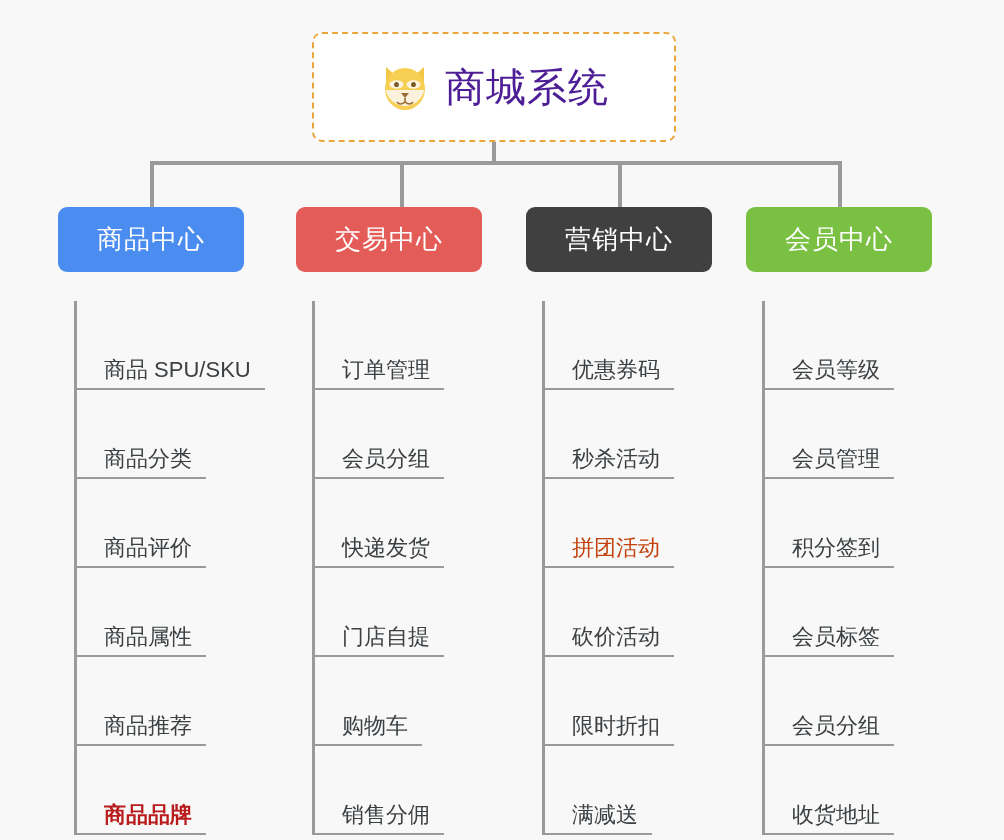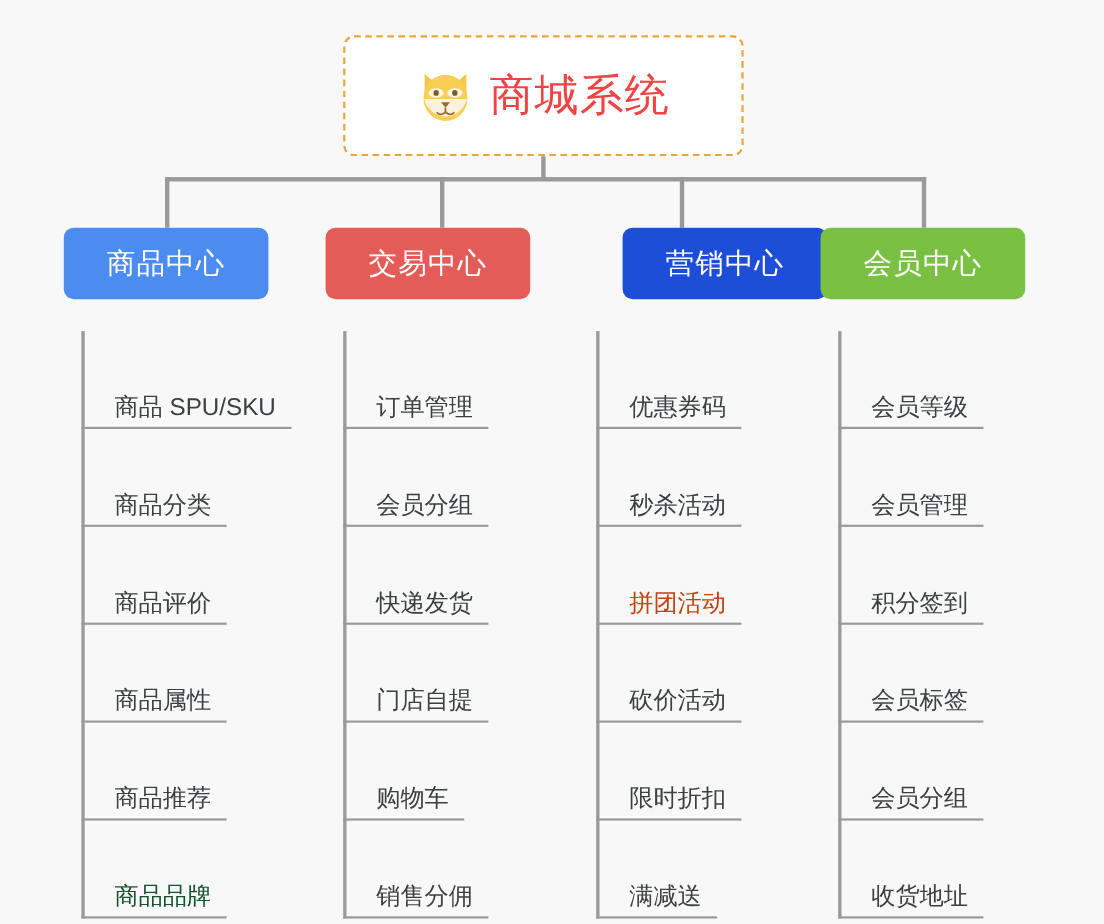--- a/index.html
+++ b/index.html
@@ -128,21 +128,21 @@
         <ellipse cx="17.5" cy="22.5" rx="7" ry="4.2" fill="#fdf4e0"></ellipse>
         <ellipse cx="34.5" cy="22.5" rx="7" ry="4.2" fill="#fdf4e0"></ellipse>
         <ellipse cx="17.5" cy="22.5" rx="2.4" ry="2.6" fill="#7a5a2a"></ellipse>
         <ellipse cx="34.5" cy="22.5" rx="2.4" ry="2.6" fill="#7a5a2a"></ellipse>
         <path d="M22 31 h8 l-4 5 Z" fill="#9a6a33"></path>
         <path d="M26 36 v4" stroke="#9a6a33" stroke-width="1.6" fill="none"></path>
         <path d="M26 40 q-5 4 -8 0" stroke="#9a6a33" stroke-width="1.6" fill="none"></path>
         <path d="M26 40 q5 4 8 0" stroke="#9a6a33" stroke-width="1.6" fill="none"></path>
       </svg>
     </span>
-    <span class="root-title" style="color: #ef4444; text-align: right;">商城系统</span>
+    <span class="root-title" style="color: #4c1d95; text-align: right;">商城系统</span>
   </div>
 
   <div class="conn conn-v" style="left: 492px; top: 142px; width: 4px; height: 22px; background: rgb(154, 154, 154);"></div>
   <div class="conn conn-h" style="left: 150px; top: 161px; width: 692px; height: 4px; background: rgb(154, 154, 154);"></div>
   <div class="conn conn-v" style="left: 150px; top: 161px; height: 46px; background: rgb(154, 154, 154);"></div>
   <div class="conn conn-v" style="left: 400px; top: 161px; height: 46px; background: rgb(154, 154, 154);"></div>
   <div class="conn conn-v" style="left: 618px; top: 161px; height: 46px; background: rgb(154, 154, 154);"></div>
   <div class="conn conn-v" style="left: 838px; top: 161px; height: 46px; background: rgb(154, 154, 154);"></div>
 
   <div class="column col-0">
@@ -158,21 +158,21 @@
       <div class="leaf-item">
           <span class="leaf-underline" style="color: rgb(60, 64, 67); border-bottom-color: rgb(154, 154, 154);">商品评价</span>
         </div>
       <div class="leaf-item">
           <span class="leaf-underline" style="color: rgb(60, 64, 67); border-bottom-color: rgb(154, 154, 154);">商品属性</span>
         </div>
       <div class="leaf-item">
           <span class="leaf-underline" style="color: rgb(60, 64, 67); border-bottom-color: rgb(154, 154, 154);">商品推荐</span>
         </div>
       <div class="leaf-item">
-          <span class="leaf-underline" style="color: #14532d; border-bottom-color: rgb(154, 154, 154);">商品品牌</span>
+          <span class="leaf-underline" style="color: #b91c1c; border-bottom-color: rgb(154, 154, 154); font-weight: bold;">商品品牌</span>
         </div>
     </div>
   </div>
 
   <div class="column col-1">
     <div class="cat-header" style="background: rgb(228, 92, 88);">交易中心</div>
     <div class="leaf-list">
       <div class="spine" style="background: rgb(154, 154, 154);"></div>
       <div class="leaf-item">
           <span class="leaf-underline" style="color: rgb(60, 64, 67); border-bottom-color: rgb(154, 154, 154);">订单管理</span>
@@ -189,21 +189,21 @@
       <div class="leaf-item">
           <span class="leaf-underline" style="color: rgb(60, 64, 67); border-bottom-color: rgb(154, 154, 154);">购物车</span>
         </div>
       <div class="leaf-item">
           <span class="leaf-underline" style="color: rgb(60, 64, 67); border-bottom-color: rgb(154, 154, 154);">销售分佣</span>
         </div>
     </div>
   </div>
 
   <div class="column col-2">
-    <div class="cat-header" style="background: #1d4ed8; margin-left: 40px;">营销中心</div>
+    <div class="cat-header" style="background: #404040;">营销中心</div>
     <div class="leaf-list">
       <div class="spine" style="background: rgb(154, 154, 154);"></div>
       <div class="leaf-item">
           <span class="leaf-underline" style="color: rgb(60, 64, 67); border-bottom-color: rgb(154, 154, 154);">优惠券码</span>
         </div>
       <div class="leaf-item">
           <span class="leaf-underline" style="color: rgb(60, 64, 67); border-bottom-color: rgb(154, 154, 154);">秒杀活动</span>
         </div>
       <div class="leaf-item">
           <span class="leaf-underline" style="color: #c2410c; border-bottom-color: rgb(154, 154, 154);">拼团活动</span>

